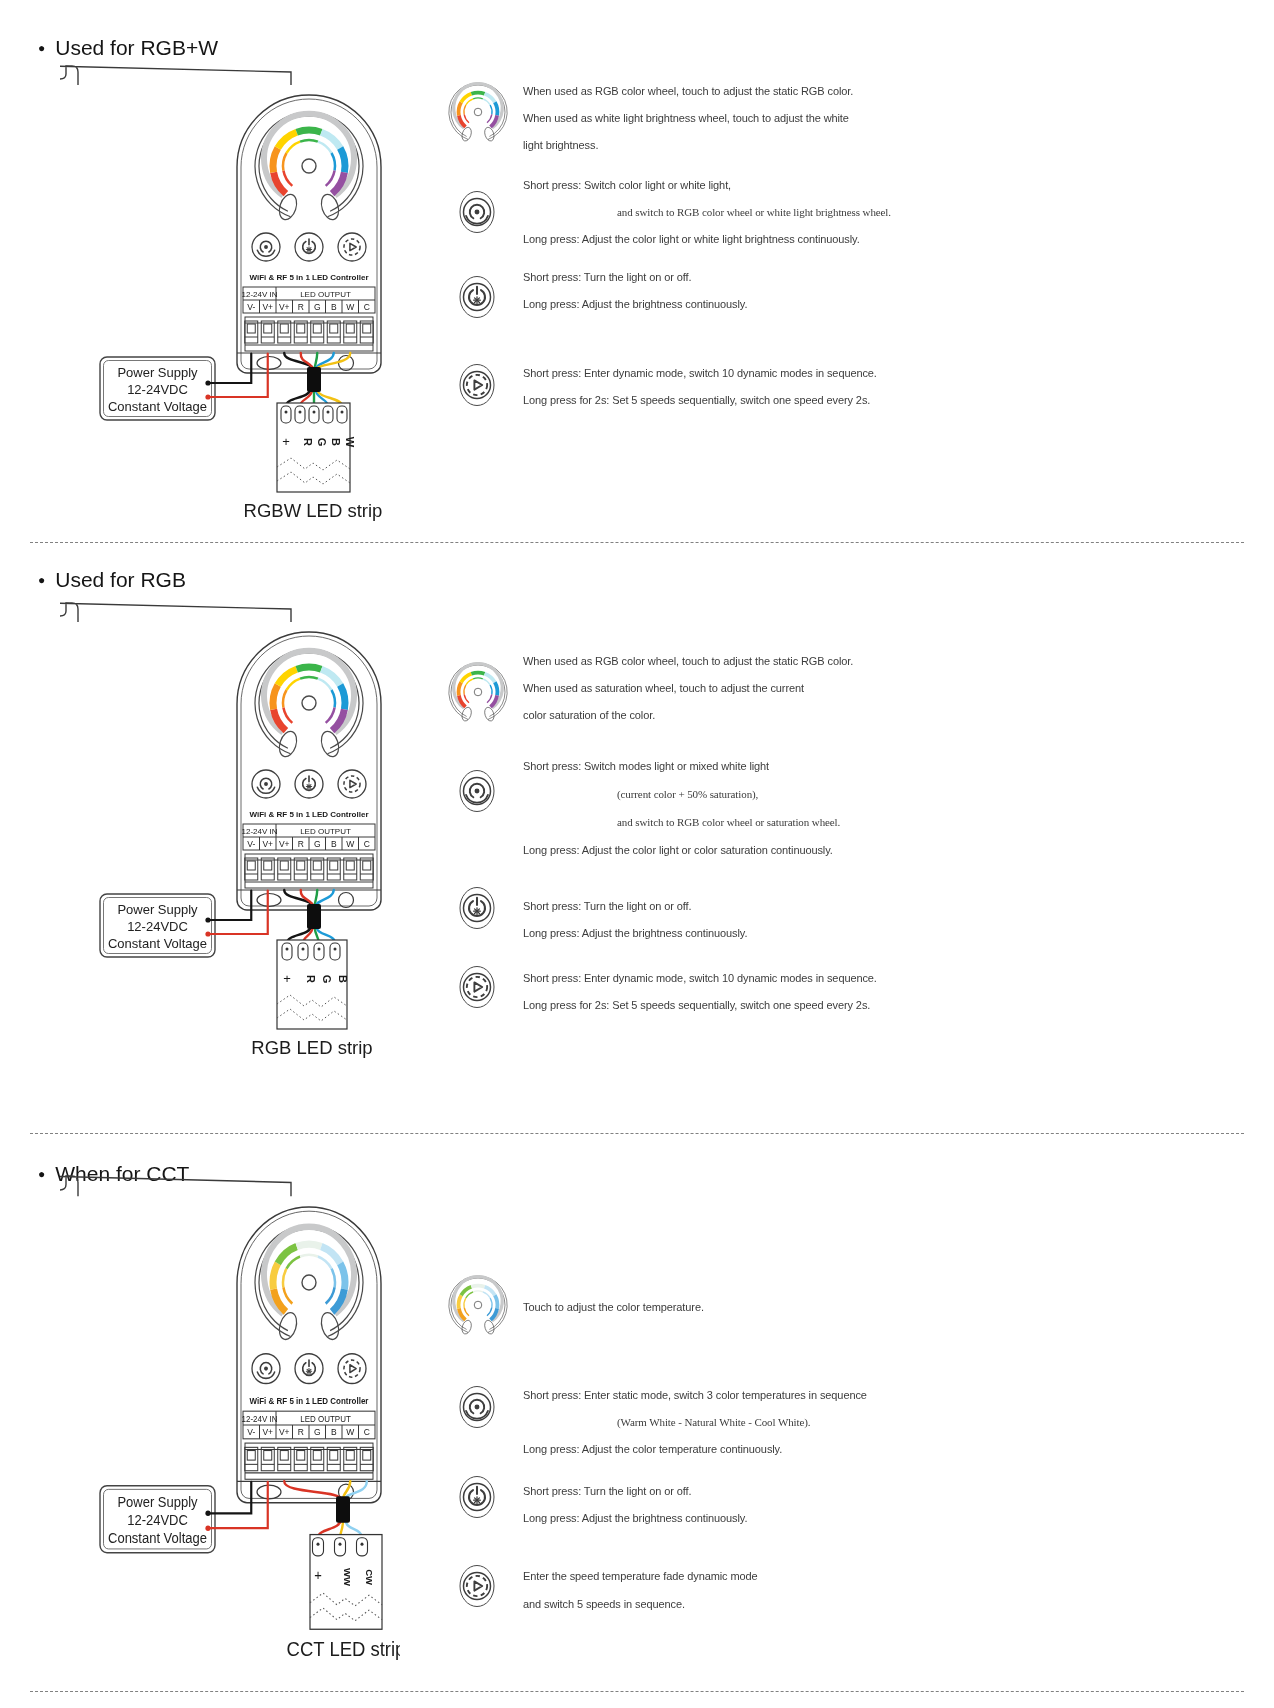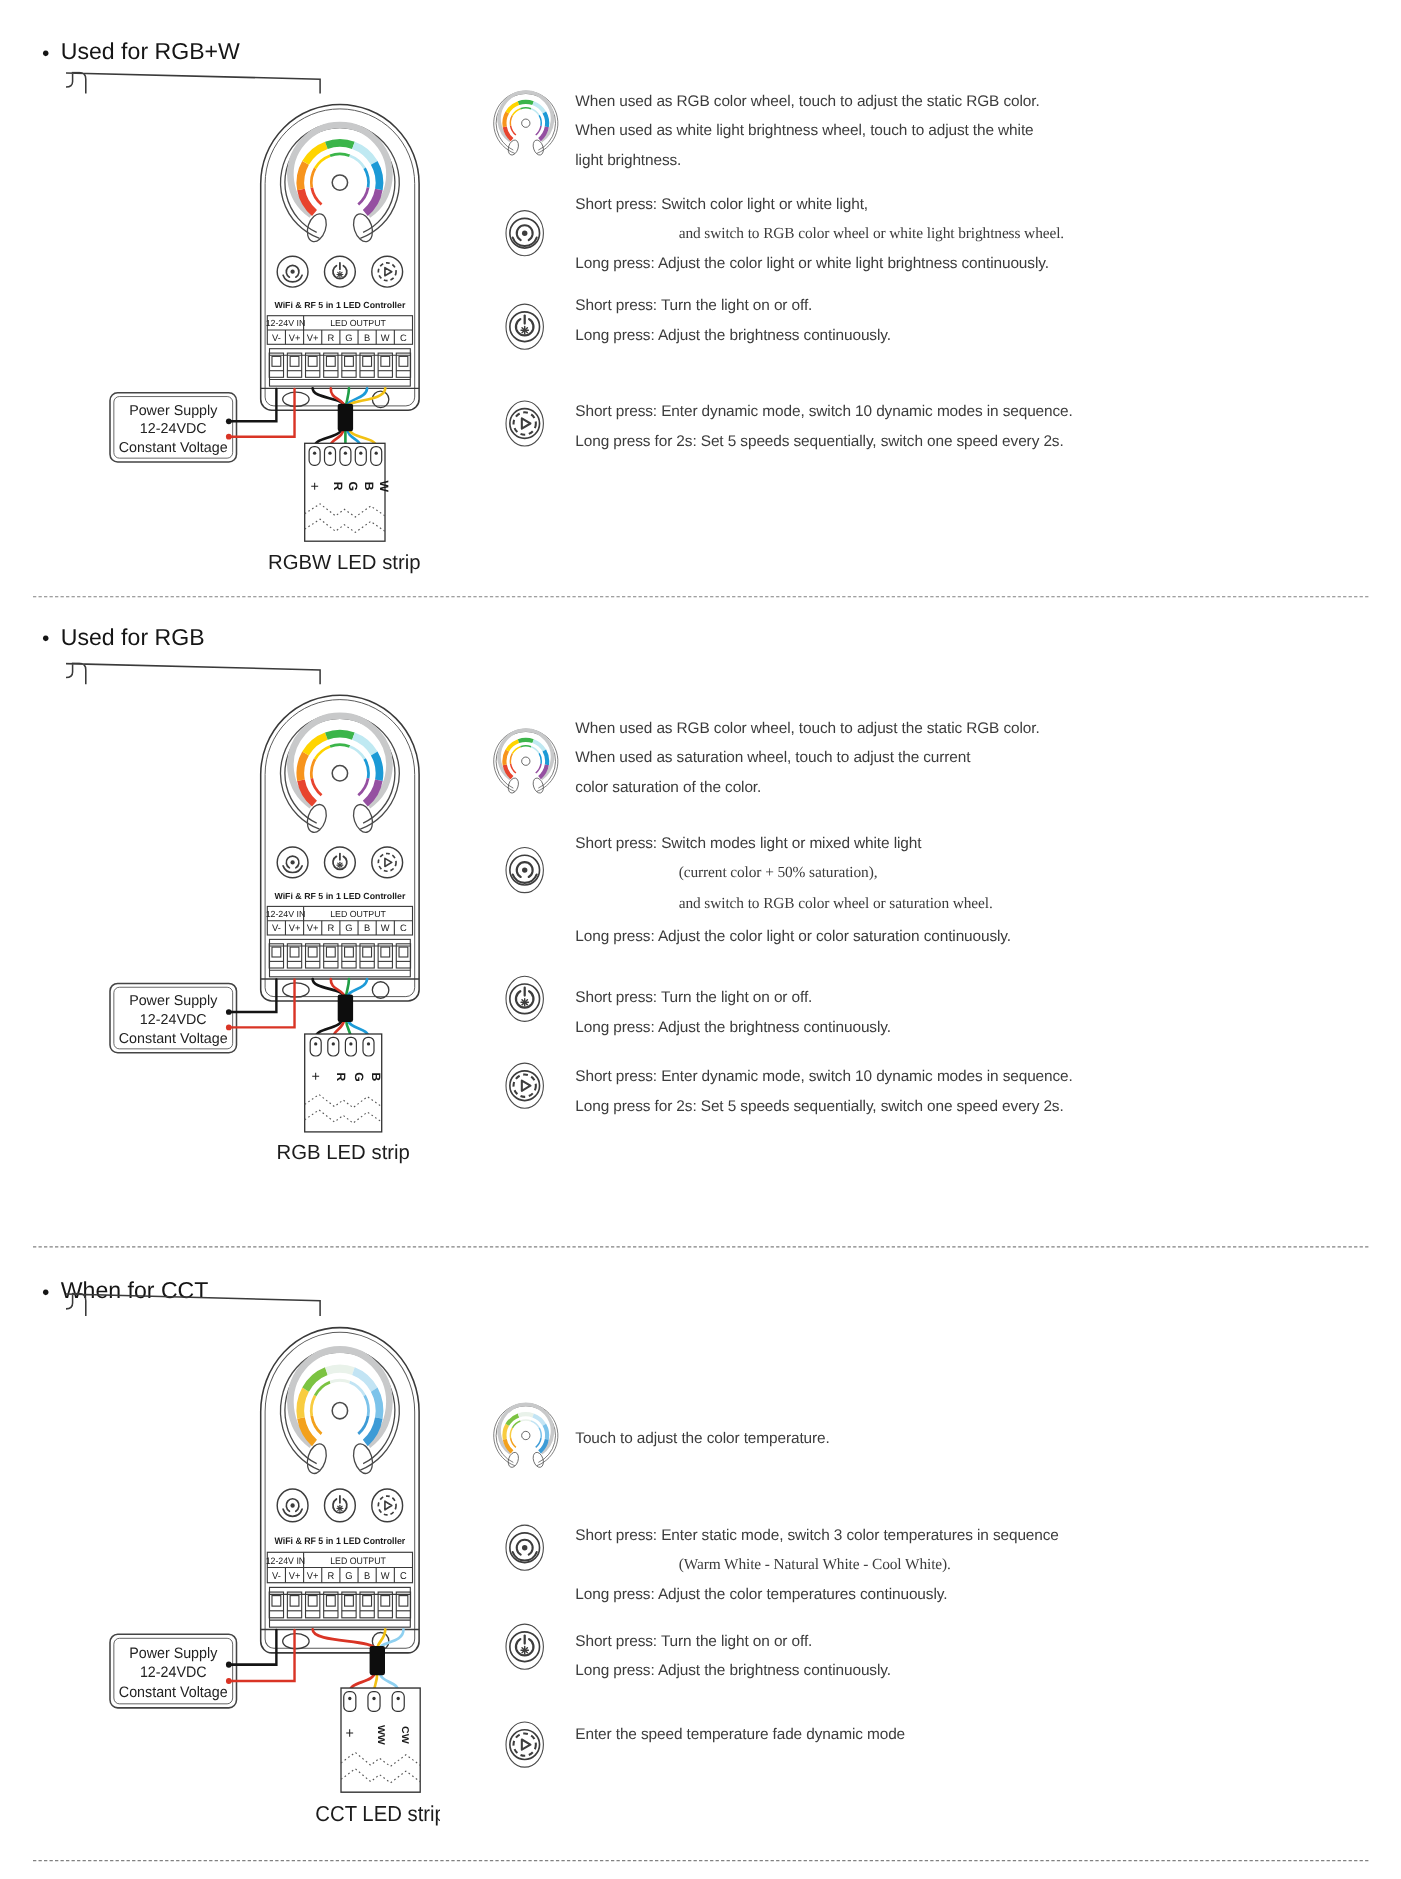--- a/index.html
+++ b/index.html
@@ -3,21 +3,21 @@
 <meta charset="utf-8">
 <style>
   html,body{margin:0;padding:0;background:#fff;}
   #canvas{position:relative;width:1274px;height:1708px;background:#fff;overflow:hidden;
           font-family:"Liberation Sans",sans-serif;color:#3d3d3d;}
   svg{font-family:"Liberation Sans",sans-serif;}
   .sep{position:absolute;left:30px;width:1214px;height:0;border-top:1.5px dashed #818181;}
   .heading{position:absolute;left:38px;display:flex;align-items:center;gap:10px;
            font-size:21px;color:#151515;letter-spacing:0;}
   .heading .b{font-size:12px;line-height:1;}
-  .txt{position:absolute;left:523px;width:665px;font-size:14px;line-height:27px;
+  .txt{position:absolute;left:523px;width:665px;font-size:11px;line-height:27px;
        color:#3c3c3c;letter-spacing:-0.1px;}
   .txt .ind{padding-left:94px;font-family:Liberation Serif, serif;}
   .icon{position:absolute;}
   .diagram{position:absolute;}
 </style>
 </head>
 <body>
 
 <div id="canvas">
 
@@ -466,37 +466,38 @@
   </div>
 
   <div class="icon" style="left:459px;top:1385px">
     <svg width="36" height="44" viewBox="-18 -22 36 44">
         <use href="#btn-icon-mode"></use>
       </svg>
   </div>
   <div class="txt" style="top:1382px">
     <div>Short press: Enter static mode, switch 3 color temperatures in sequence</div>
     <div class="ind">(Warm White - Natural White - Cool White).</div>
-    <div>Long press: Adjust the color temperatures continuously.</div>
+    <div>Long press: Adjust the color temperature continuously.</div>
   </div>
 
   <div class="icon" style="left:459px;top:1475px">
     <svg width="36" height="44" viewBox="-18 -22 36 44">
         <use href="#btn-icon-power"></use>
       </svg>
   </div>
   <div class="txt" style="top:1478px">
     <div>Short press: Turn the light on or off.</div>
     <div>Long press: Adjust the brightness continuously.</div>
   </div>
 
   <div class="icon" style="left:459px;top:1564px">
     <svg width="36" height="44" viewBox="-18 -22 36 44">
         <use href="#btn-icon-dyn"></use>
       </svg>
   </div>
   <div class="txt" style="top:1562px;line-height:28px">
     <div>Enter the speed temperature fade dynamic mode</div>
+    <div>and switch 5 speeds in sequence.</div>
   </div>
 
   <div class="sep" style="top:1691px"></div>
 
 </div>
 
 </body></html>

